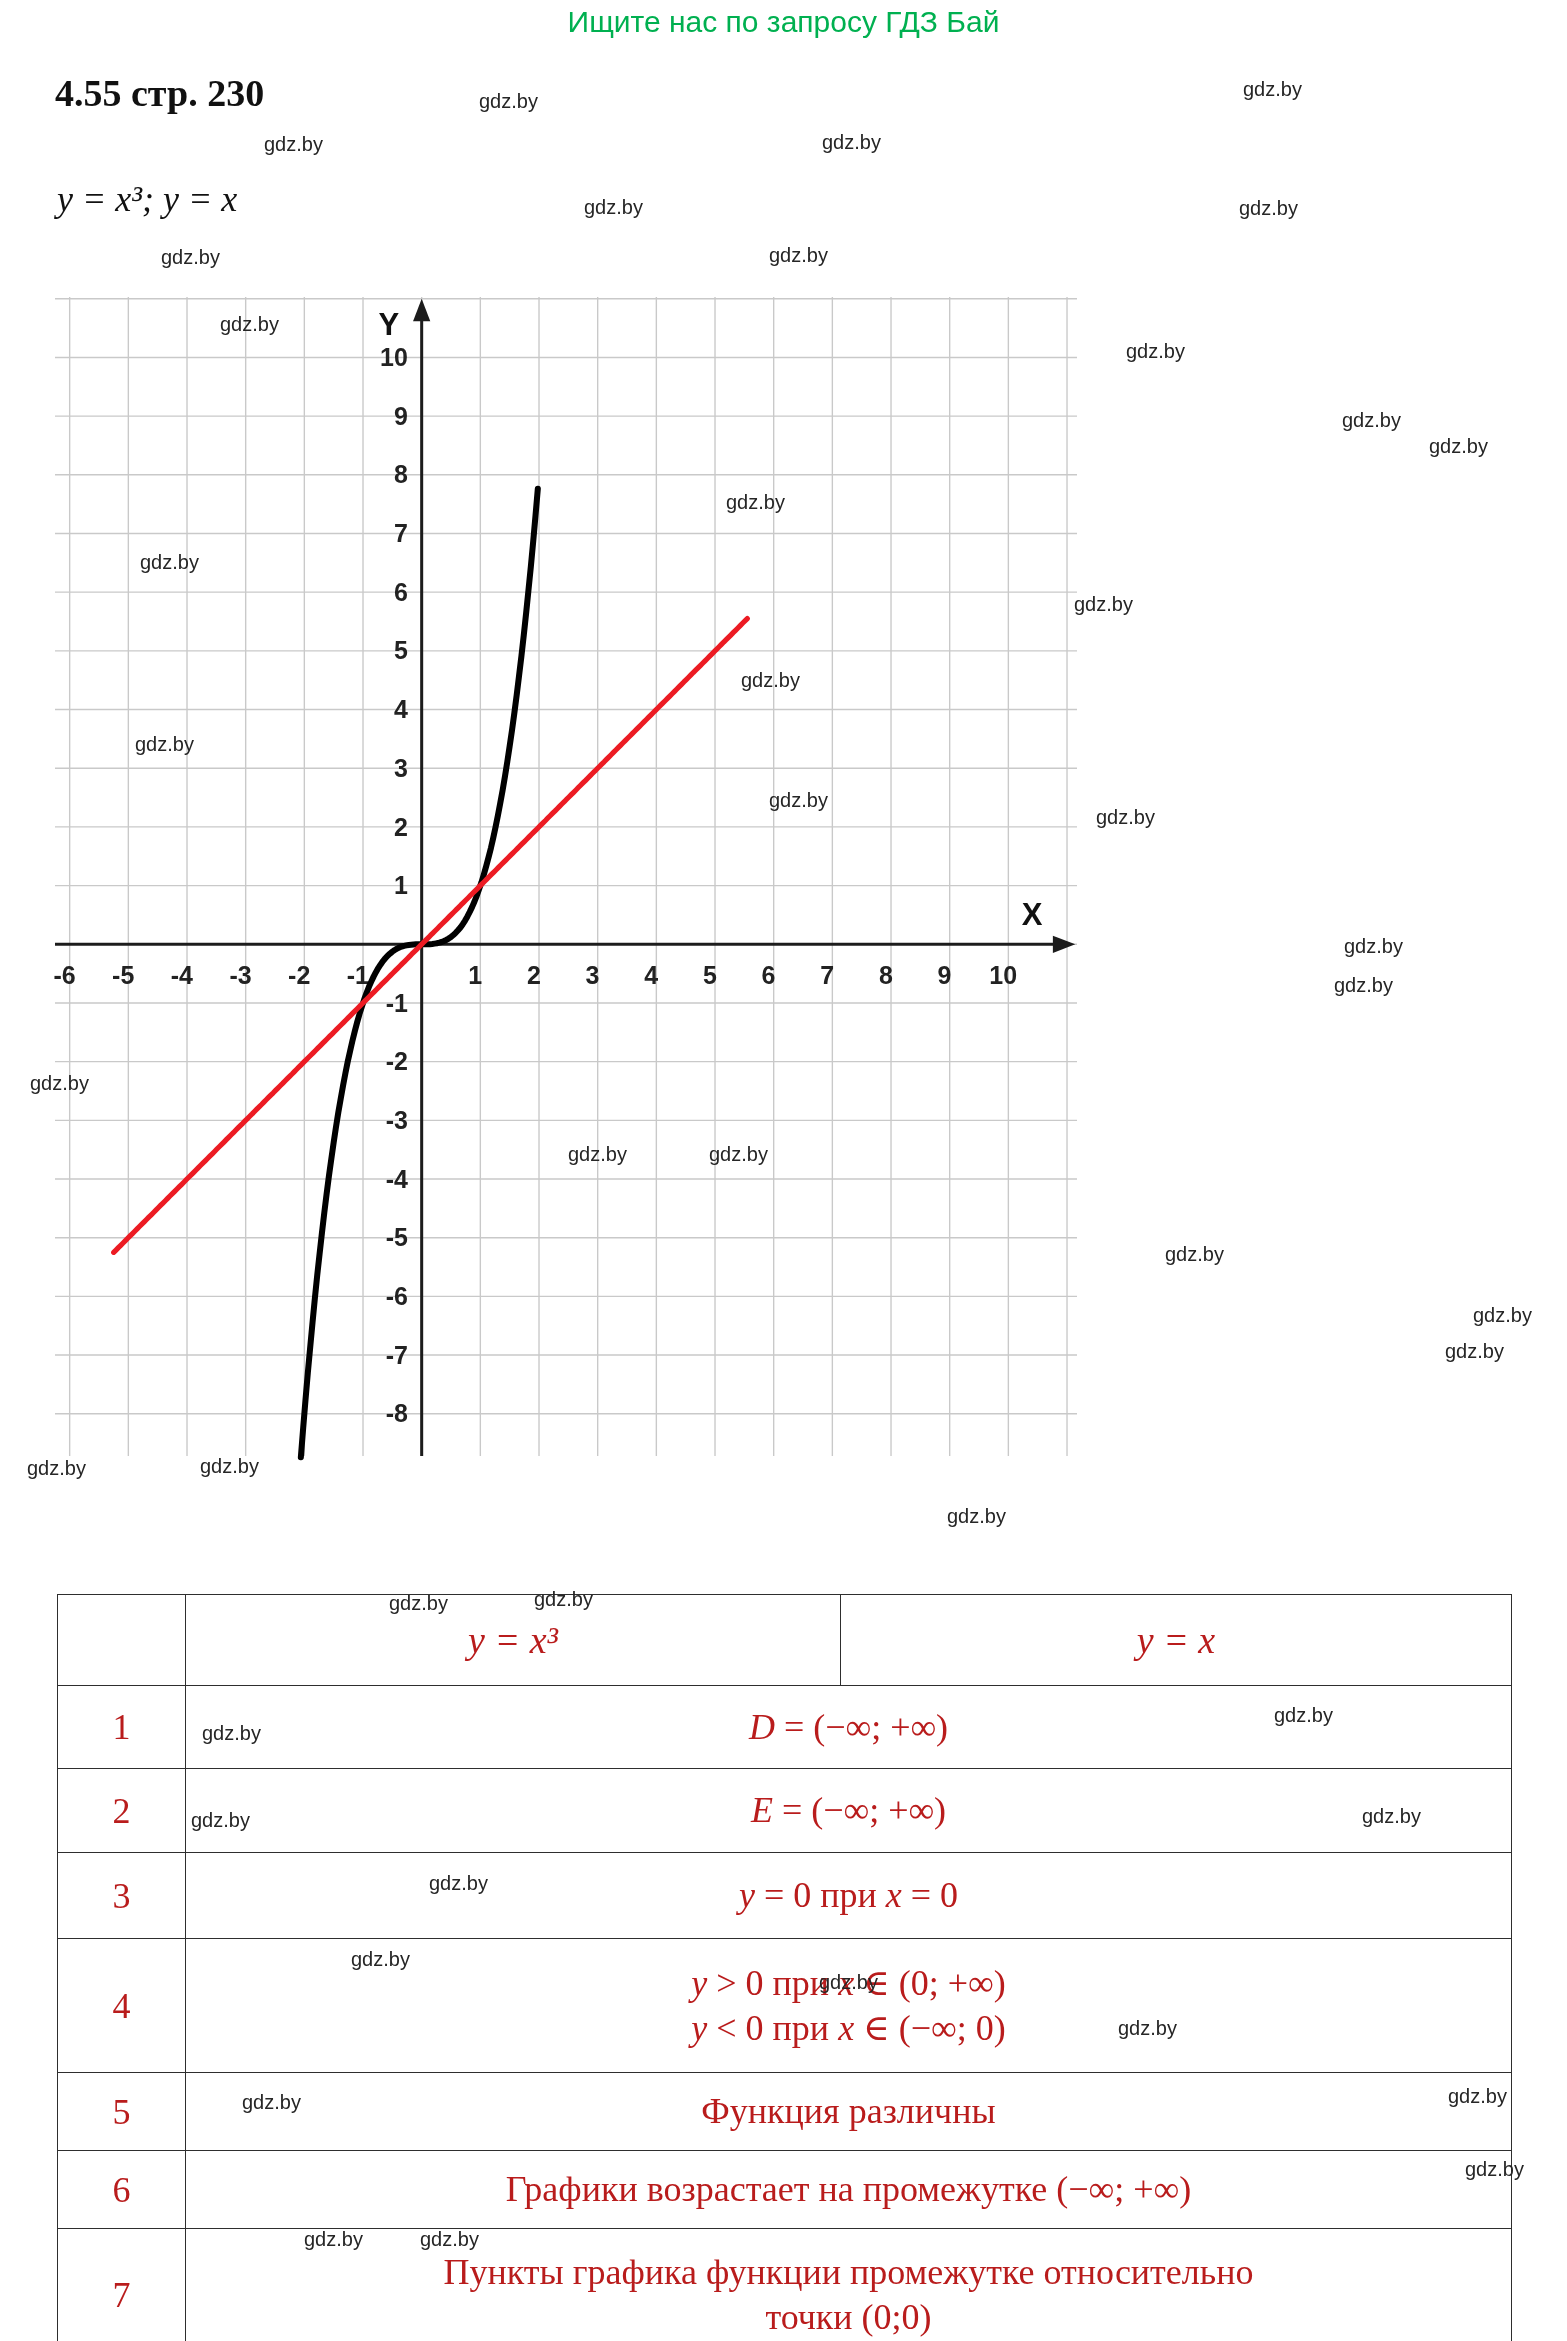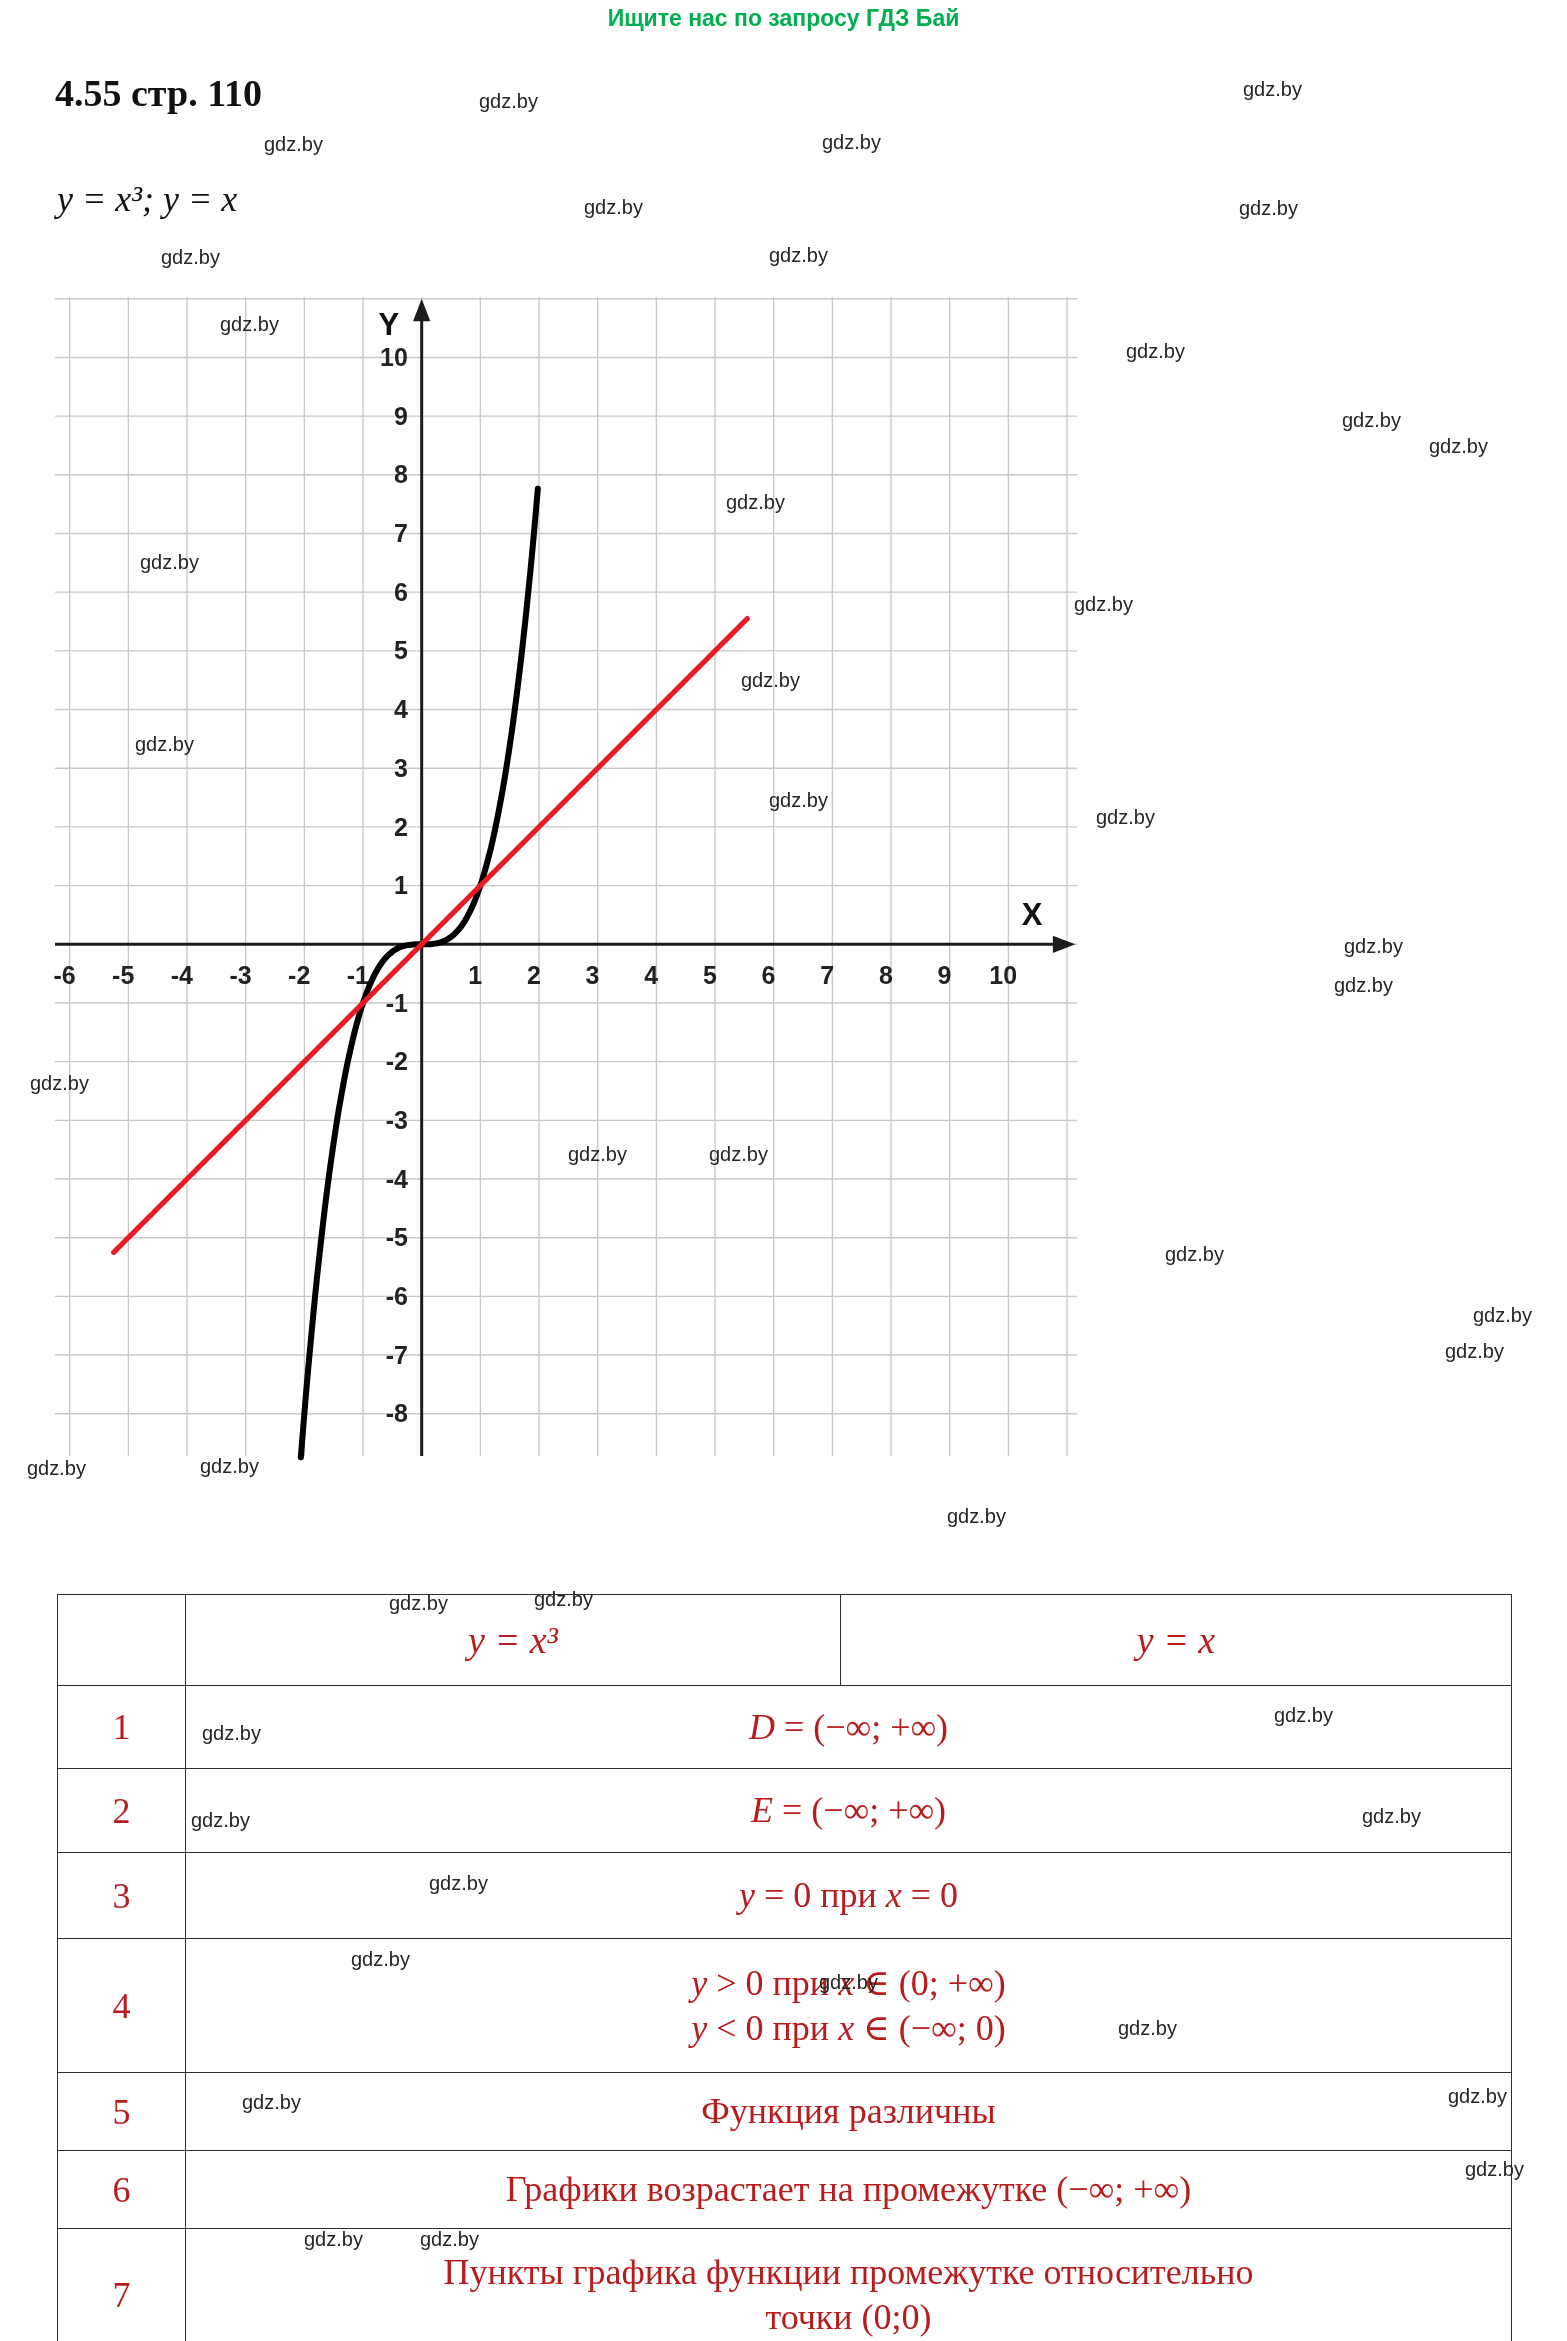--- a/index.html
+++ b/index.html
@@ -1,21 +1,21 @@
 <!DOCTYPE html>
 <html style="font-size:13.8px"><head>
 <meta charset="utf-8">
 <style>
   * { margin:0; padding:0; box-sizing:border-box; }
   html,body { background:#ffffff; }
   .page { position:relative; width:1567px; height:2342px; background:#fff;
           font-family:"Liberation Sans",sans-serif; overflow:hidden; }
 
   .banner { position:absolute; top:5.2px; left:0; width:100%; text-align:center;
-            color:#00b050; font-size:23px; font-weight:700; }
+            color:#00b050; font-size:30px; font-weight:400; }
 
   .problem-number { position:absolute; top:71px; left:55px;
             font-family:"Liberation Serif","DejaVu Serif",serif;
             font-weight:700; font-size:38px; color:#111; }
 
   .formula { position:absolute; top:178px; left:57px;
             font-family:"Liberation Serif","DejaVu Serif",serif;
             font-style:italic; font-size:36px; color:#111; }
 
   .graph { position:absolute; left:55px; top:297px; width:1022px; height:1159px; }
@@ -46,21 +46,21 @@
   .wm { position:absolute; font-size:20px; color:#262626; white-space:nowrap;
         font-family:"Liberation Sans","DejaVu Sans",sans-serif; }
 </style>
 </head>
 <body>
 
 <div class="page">
 
   <div class="banner">Ищите нас по запросу ГДЗ Бай</div>
 
-  <div class="problem-number">4.55 стр. 110</div>
+  <div class="problem-number">4.55 стр. 230</div>
 
   <div class="formula">y = x³; y = x</div>
 
   <div class="graph">
     <svg width="100%" height="100%" viewBox="0 0 1186 1345">
         <g>
           <line x1="17.020665901262916" y1="0" x2="17.020665901262916" y2="1345" stroke="#c9c9c9" stroke-width="1.6"></line>
           <line x1="85.10332950631458" y1="0" x2="85.10332950631458" y2="1345" stroke="#c9c9c9" stroke-width="1.6"></line>
           <line x1="153.18599311136626" y1="0" x2="153.18599311136626" y2="1345" stroke="#c9c9c9" stroke-width="1.6"></line>
           <line x1="221.26865671641792" y1="0" x2="221.26865671641792" y2="1345" stroke="#c9c9c9" stroke-width="1.6"></line>

